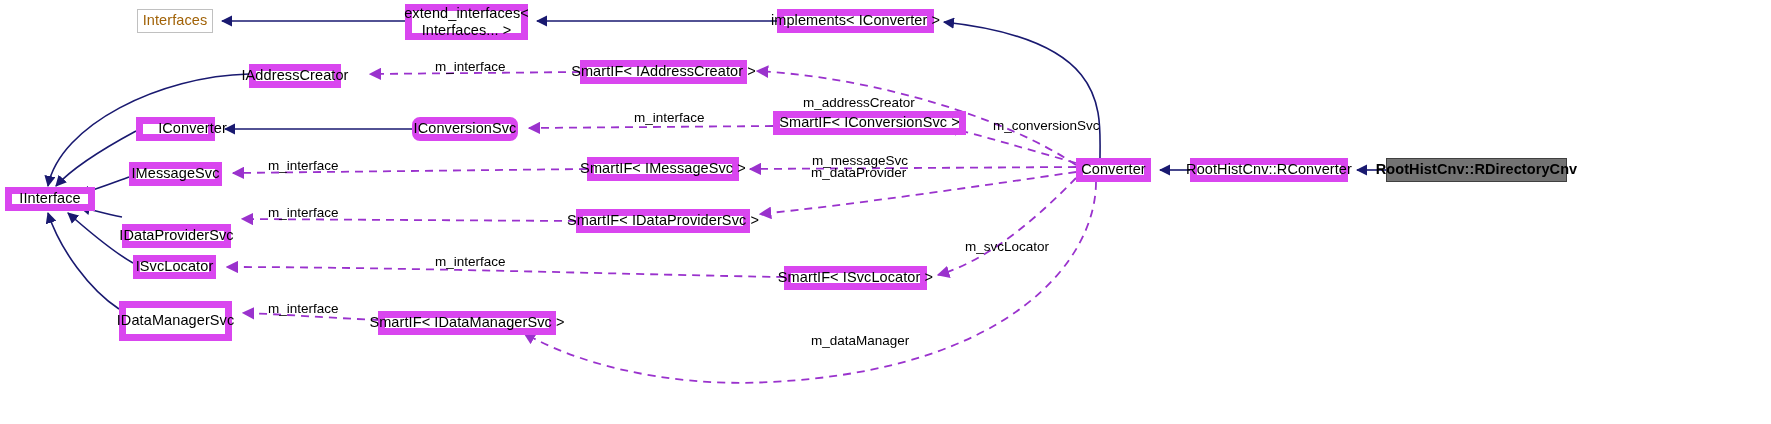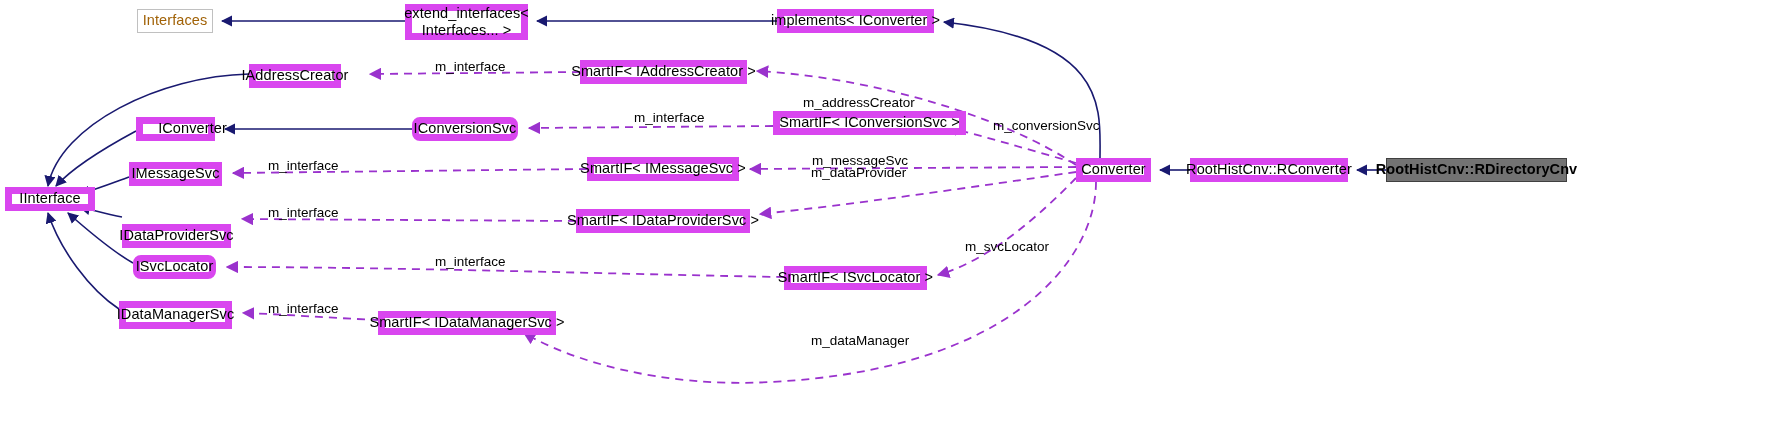--- a/index.html
+++ b/index.html
@@ -110,23 +110,23 @@
       <div class="node" style="left: 249px; top: 64px; width: 92px; height: 24px;">IAddressCreator</div>
       <div class="node" style="left: 580px; top: 60px; width: 167px; height: 24px;">SmartIF&lt; IAddressCreator &gt;</div>
       <div class="node" style="left: 136px; top: 117px; width: 79px; height: 24px; padding-left: 34px;">IConverter</div>
       <div class="node" style="left: 412px; top: 117px; width: 106px; height: 24px; border-radius: 8px;">IConversionSvc</div>
       <div class="node" style="left: 773px; top: 111px; width: 193px; height: 24px;">SmartIF&lt; IConversionSvc &gt;</div>
       <div class="node" style="left: 5px; top: 187px; width: 90px; height: 24px;">IInterface</div>
       <div class="node" style="left: 129px; top: 162px; width: 93px; height: 24px;">IMessageSvc</div>
       <div class="node" style="left: 587px; top: 157px; width: 152px; height: 24px;">SmartIF&lt; IMessageSvc &gt;</div>
       <div class="node" style="left: 122px; top: 224px; width: 109px; height: 24px;">IDataProviderSvc</div>
       <div class="node" style="left: 576px; top: 209px; width: 174px; height: 24px;">SmartIF&lt; IDataProviderSvc &gt;</div>
-      <div class="node" style="left: 133px; top: 255px; width: 83px; height: 24px; border-radius: 8px;">ISvcLocator</div>
+      <div class="node" style="left: 133px; top: 255px; width: 83px; height: 24px;">ISvcLocator</div>
       <div class="node" style="left: 784px; top: 266px; width: 143px; height: 24px;">SmartIF&lt; ISvcLocator &gt;</div>
-      <div class="node" style="left: 119px; top: 301px; width: 113px; height: 28px;">IDataManagerSvc</div>
+      <div class="node" style="left: 119px; top: 301px; width: 113px; height: 40px;">IDataManagerSvc</div>
       <div class="node" style="left: 378px; top: 311px; width: 178px; height: 24px;">SmartIF&lt; IDataManagerSvc &gt;</div>
       <div class="node" style="left: 1076px; top: 158px; width: 75px; height: 24px;">Converter</div>
       <div class="node" style="left: 1190px; top: 158px; width: 158px; height: 24px;">RootHistCnv::RConverter</div>
       <div class="node current" style="left: 1386px; top: 158px; width: 181px; height: 24px;">RootHistCnv::RDirectoryCnv</div>
     </div>
   <div id="labels-layer">
       <div class="edge-label" style="left: 435px; top: 59px;">m_interface</div>
       <div class="edge-label" style="left: 803px; top: 51px; margin-top: 44px;">m_addressCreator</div>
       <div class="edge-label" style="left: 634px; top: 110px;">m_interface</div>
       <div class="edge-label" style="left: 986px; top: 118px; padding-left: 7px;">m_conversionSvc</div>

